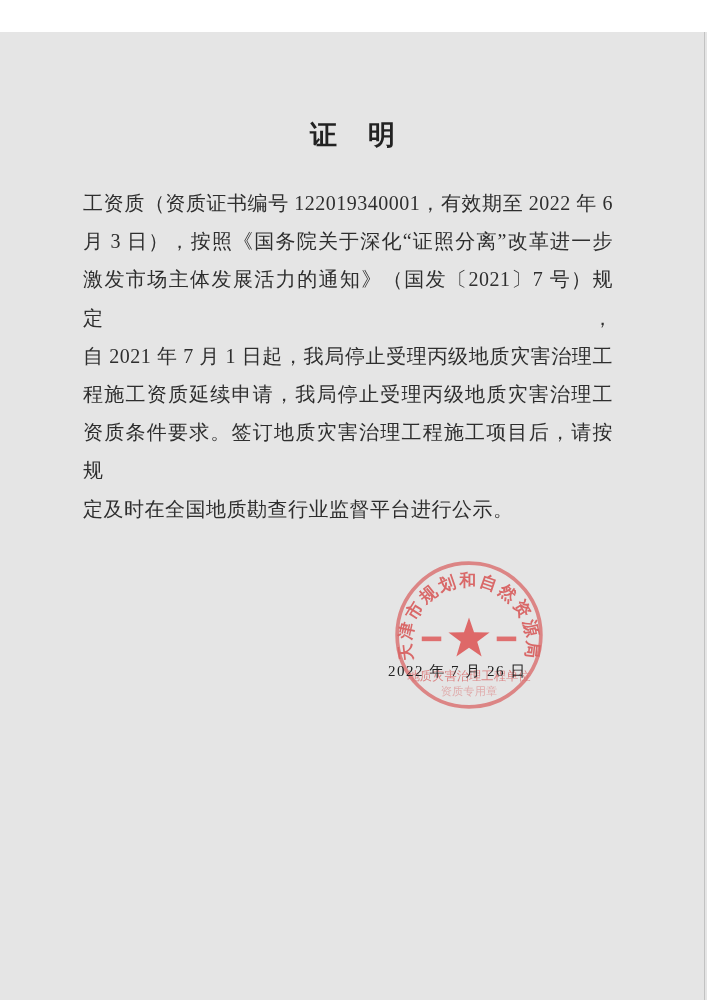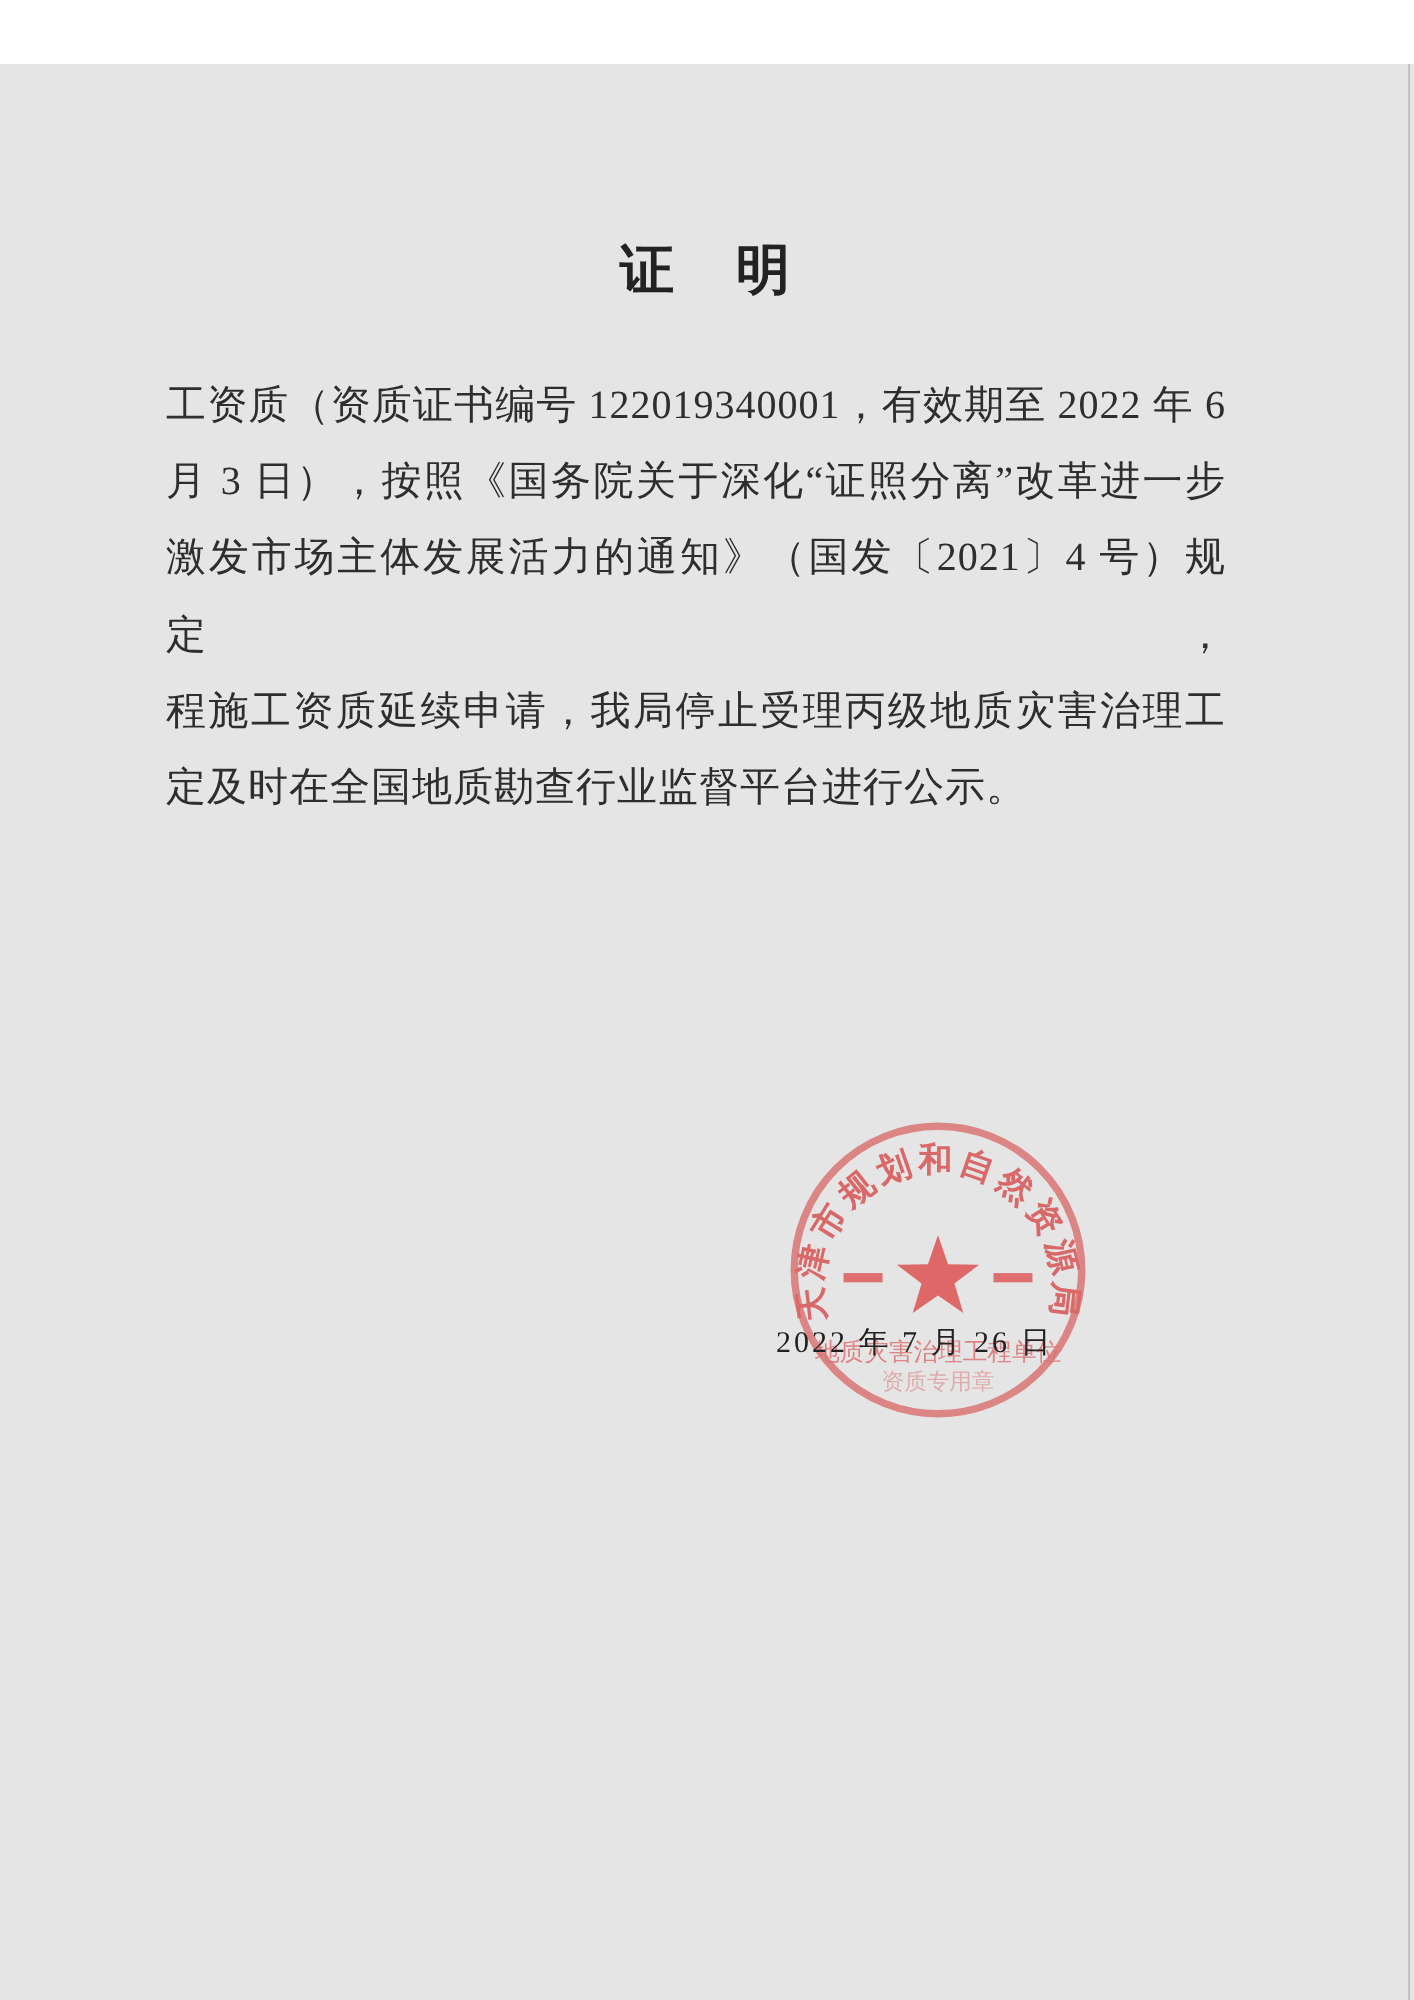--- a/index.html
+++ b/index.html
@@ -94,22 +94,24 @@
 
 <div class="page">
 
   <div class="scan-edge"></div>
 
   <h1 class="title">证　明</h1>
 
   <div class="body-text">
     <p class="just">工资质（资质证书编号 122019340001，有效期至 2022 年 6</p>
     <p class="just">月 3 日），按照《国务院关于深化“证照分离”改革进一步</p>
-    <p class="just">激发市场主体发展活力的通知》（国发〔2021〕4 号）规定，</p>
+    <p class="just">激发市场主体发展活力的通知》（国发〔2021〕7 号）规定，</p>
+    <p class="just">自 2021 年 7 月 1 日起，我局停止受理丙级地质灾害治理工</p>
     <p class="just">程施工资质延续申请，我局停止受理丙级地质灾害治理工</p>
+    <p class="just">资质条件要求。签订地质灾害治理工程施工项目后，请按规</p>
     <p class="last">定及时在全国地质勘查行业监督平台进行公示。</p>
   </div>
 
   <div class="seal">
     <svg viewBox="0 0 150 150" xmlns="http://www.w3.org/2000/svg">
       <defs>
         <path id="ringArc" d="M 21,100 A 56.5 56.5 0 1 1 129,100" fill="none"></path>
       </defs>
 
       <circle cx="75" cy="75" r="70" fill="none" stroke="#d96a6a" stroke-width="3.6" opacity="0.85"></circle>

